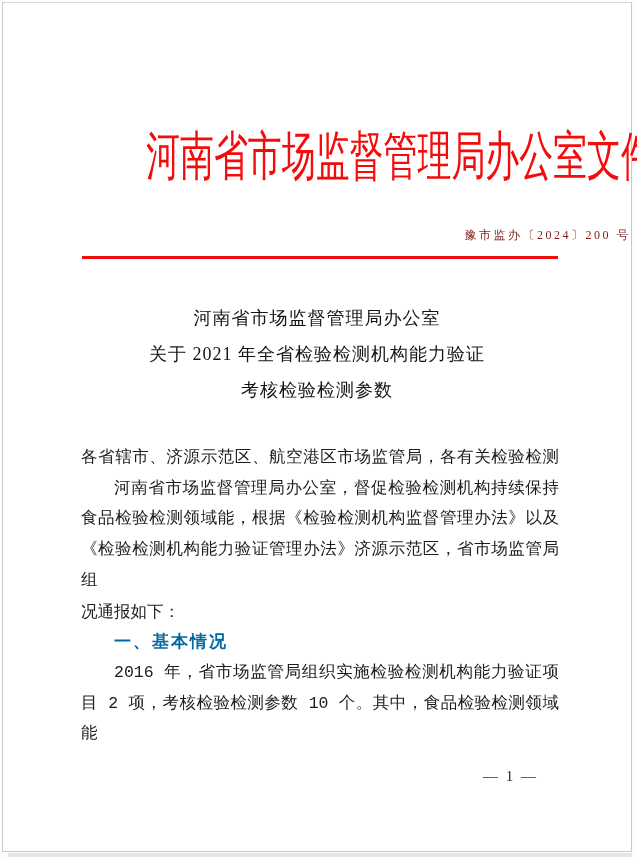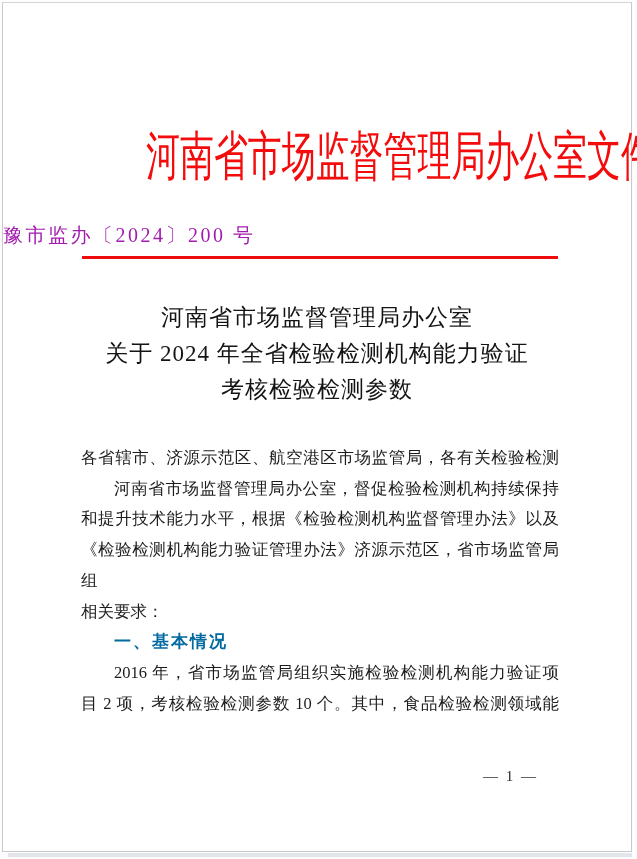--- a/index.html
+++ b/index.html
@@ -44,59 +44,60 @@
   .agency-banner .stretch {
     display: inline-block;
     transform: scaleX(0.64);
     transform-origin: 50% 50%;
   }
   
   .doc-number {
     position: absolute;
     top: 220px; left: 0;
     width: 100%;
-    text-align: left;
-    font-size: 20px;
+    text-align: right;
+    font-size: 12px;
     line-height: 24px;
     letter-spacing: 2.5px;
-    color: #a21caf;
+    color: #7f1d1d;
   }
   
   .red-divider {
     position: absolute;
     top: 253px; left: 79px;
     width: 476px; height: 2.5px;
     background: #ef0c0c;
   }
   
   .doc-title {
     position: absolute;
     top: 297px; left: 0;
     width: 100%;
     text-align: center;
-    font-size: 23px;
+    font-size: 18px;
     line-height: 36px;
     letter-spacing: 1px;
     color: #141414;
   }
   
   .body-text {
     position: absolute;
     top: 440px; left: 78px;
     width: 478px;
     font-size: 16.5px;
     line-height: 30.7px;
     color: #1c1c1c;
     overflow: hidden;
   }
   .line { min-height: 30.7px; }
   .j {
     text-align: justify;
     text-align-last: justify;
     text-justify: inter-character;
+    font-family: Liberation Mono, monospace;
   }
   .indent { text-indent: 33px; }
   .heading {
     font-family: "Liberation Sans", "DejaVu Sans", sans-serif;
     font-weight: 700;
     font-size: 17px;
     letter-spacing: 2px;
     color: #0369a1;
   }
   
@@ -118,30 +119,30 @@
     <div class="agency-banner">
       <span class="stretch">河南省市场监督管理局办公室文件</span>
     </div>
 
     <div class="doc-number">豫市监办〔2024〕200 号</div>
 
     <div class="red-divider"></div>
 
     <div class="doc-title">
       <div>河南省市场监督管理局办公室</div>
-      <div>关于 2024 年全省检验检测机构能力验证</div>
+      <div>关于 2021 年全省检验检测机构能力验证</div>
       <div>考核检验检测参数</div>
     </div>
 
     <div class="body-text">
       <div class="line j">各省辖市、济源示范区、航空港区市场监管局，各有关检验检测</div>
       <div class="line j indent">河南省市场监督管理局办公室，督促检验检测机构持续保持</div>
-      <div class="line j">和提升技术能力水平，根据《检验检测机构监督管理办法》以及</div>
+      <div class="line j">食品检验检测领域能，根据《检验检测机构监督管理办法》以及</div>
       <div class="line j">《检验检测机构能力验证管理办法》济源示范区，省市场监管局组</div>
-      <div class="line">相关要求：</div>
+      <div class="line">况通报如下：</div>
       <div class="line heading indent">一、基本情况</div>
       <div class="line j indent">2016 年，省市场监管局组织实施检验检测机构能力验证项</div>
       <div class="line j">目 2 项，考核检验检测参数 10 个。其中，食品检验检测领域能</div>
     </div>
 
     <div class="page-number">— 1 —</div>
 
   </div>
   <div class="page-shadow"></div>
 </div>

